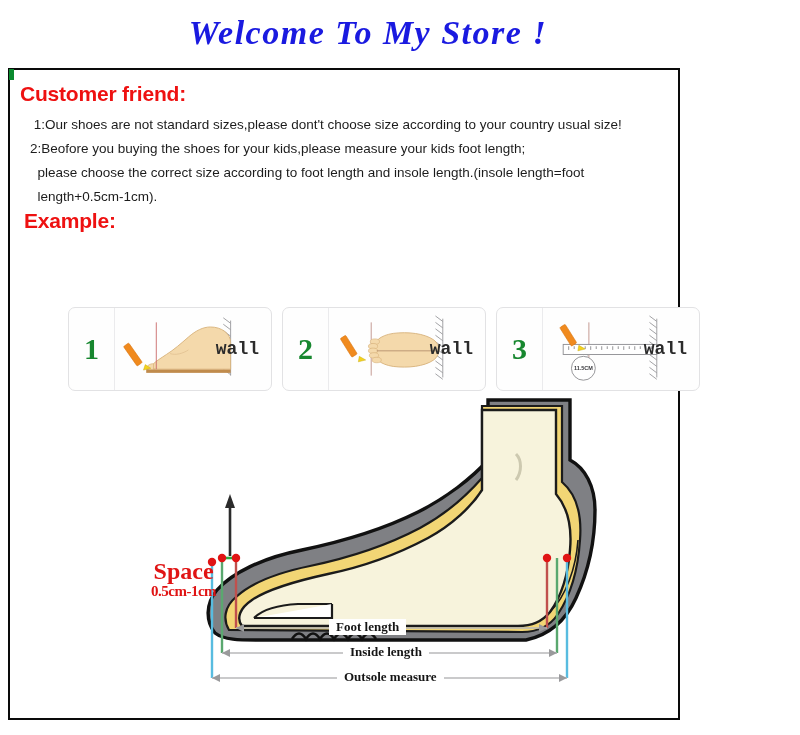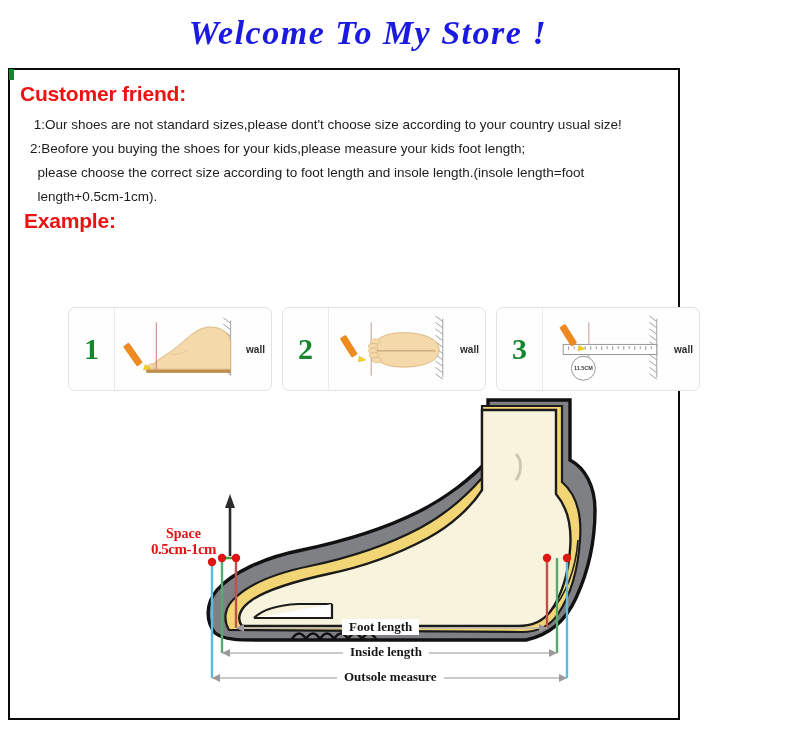--- a/index.html
+++ b/index.html
@@ -64,38 +64,38 @@
     width:46px;height:100%;
     display:flex;align-items:center;justify-content:center;
     font-family:"Liberation Serif", serif;
     font-weight:bold;font-size:30px;color:#17872f;
     border-right:1px solid #ebebed;
     box-sizing:border-box;
   }
   .step-art{flex:1;height:100%;position:relative;}
   .step-art svg{position:absolute;left:0;top:0;width:100%;height:100%;}
   .wall-label{
-    position:absolute;right:6px;top:50%;
+    position:absolute;right:12px;top:50%;
     transform:translateY(-50%);
-    font-size:10px;font-weight:bold;color:#2b2b2b;
-    font-family:Liberation Sans, sans-serif;
+    font-size:18px;font-weight:bold;color:#2b2b2b;
+    font-family:Liberation Mono, monospace;
   }
   
   .shoe-wrap{
     position:absolute;left:0px;top:320px;
     width:776px;height:328px;
   }
   .shoe-wrap svg{display:block;width:100%;height:100%;}
   .space-label{
     position:absolute;left:141px;top:137px;
     color:#e01414;font-weight:bold;
     font-family:"Liberation Serif", serif;
     text-align:center;line-height:1.05;
   }
-  .space-label .l1{font-size:14px;display:block;}
+  .space-label .l1{font-size:24px;display:block;margin-top:32px;}
   .space-label .l2{font-size:15px;display:block;letter-spacing:-0.5px;}
   .meas-label{
     position:absolute;
     font-family:"Liberation Serif", serif;
     font-weight:bold;font-size:13px;color:#151515;
     background:#ffffff;padding:0 7px;white-space:nowrap;
   }
 </style>
 </head>
 <body>
@@ -332,17 +332,17 @@
       </g>
       <path d="M202 288 L210 284 L210 292 Z" fill="#9a9a9c"></path>
       <path d="M557 288 L549 284 L549 292 Z" fill="#9a9a9c"></path>
     </svg>
 
     <div class="space-label">
       <span class="l1">Space</span>
       <span class="l2">0.5cm-1cm</span>
     </div>
 
-    <div class="meas-label" style="left:332px;top:229px;text-align:right;">Foot length</div>
+    <div class="meas-label" style="left:319px;top:229px;text-align:right;">Foot length</div>
     <div class="meas-label" style="left:333px;top:254px;">Inside length</div>
     <div class="meas-label" style="left:327px;top:279px;">Outsole measure</div>
   </div>
 </div>
 
 </body></html>

